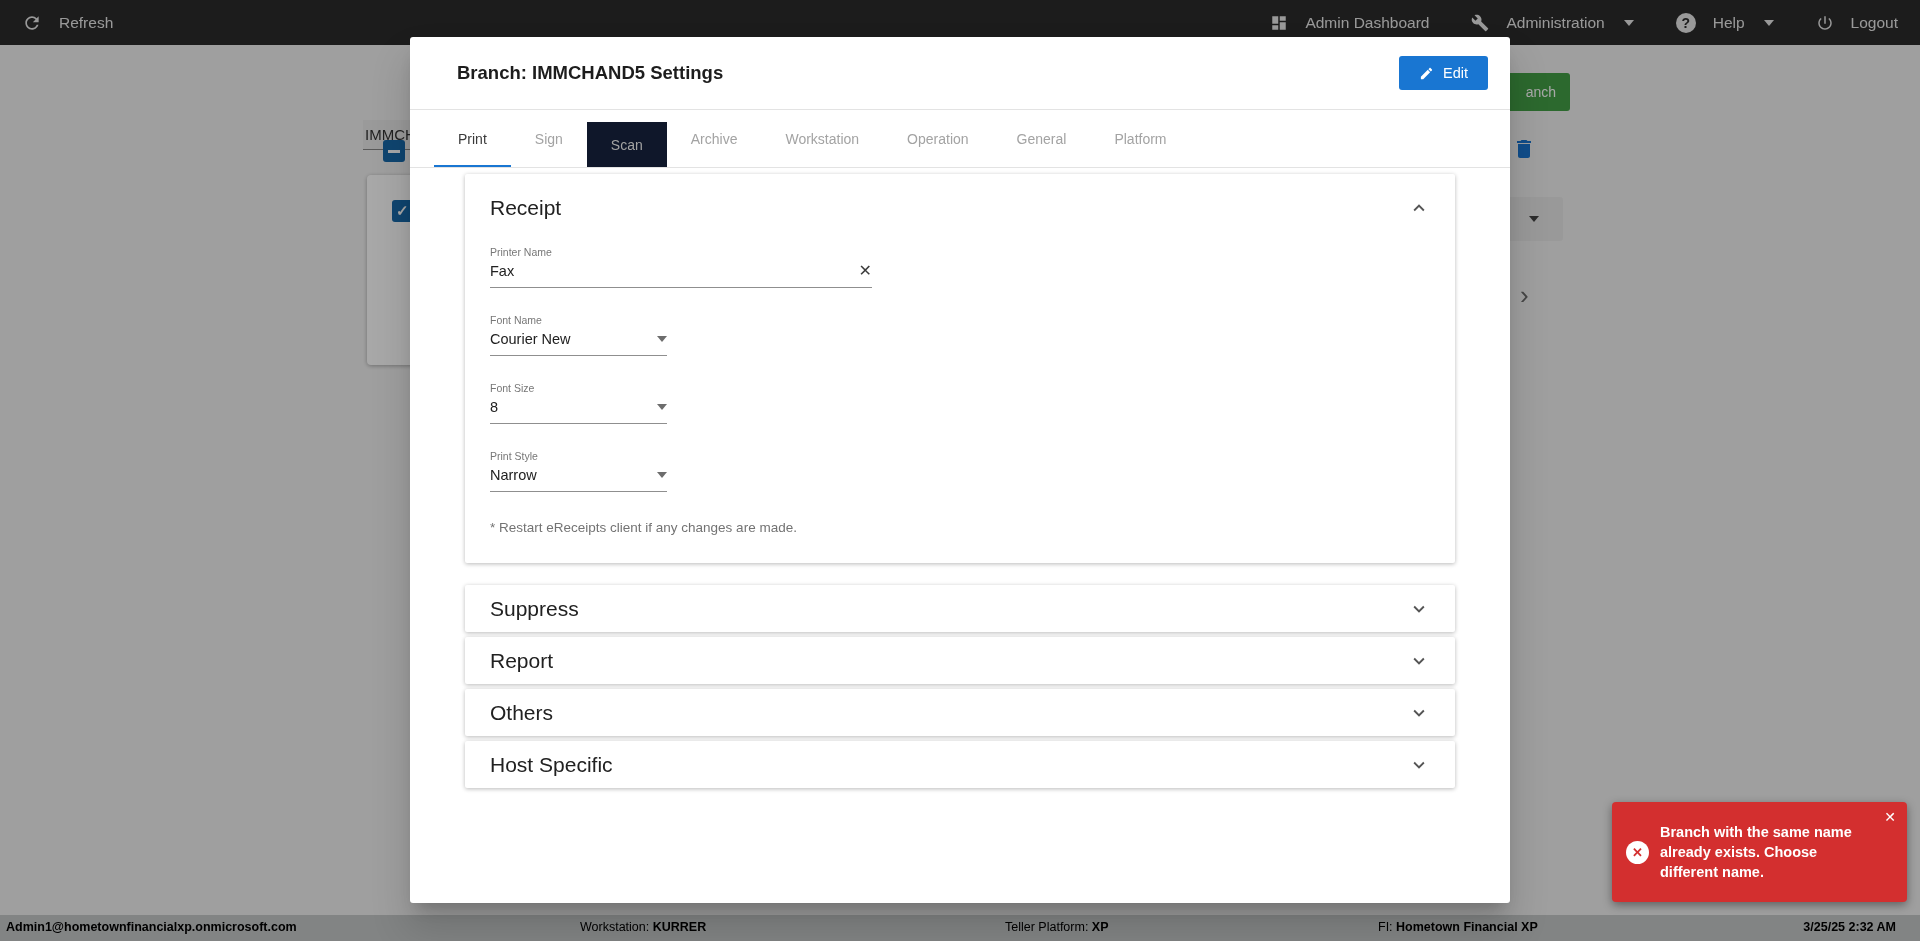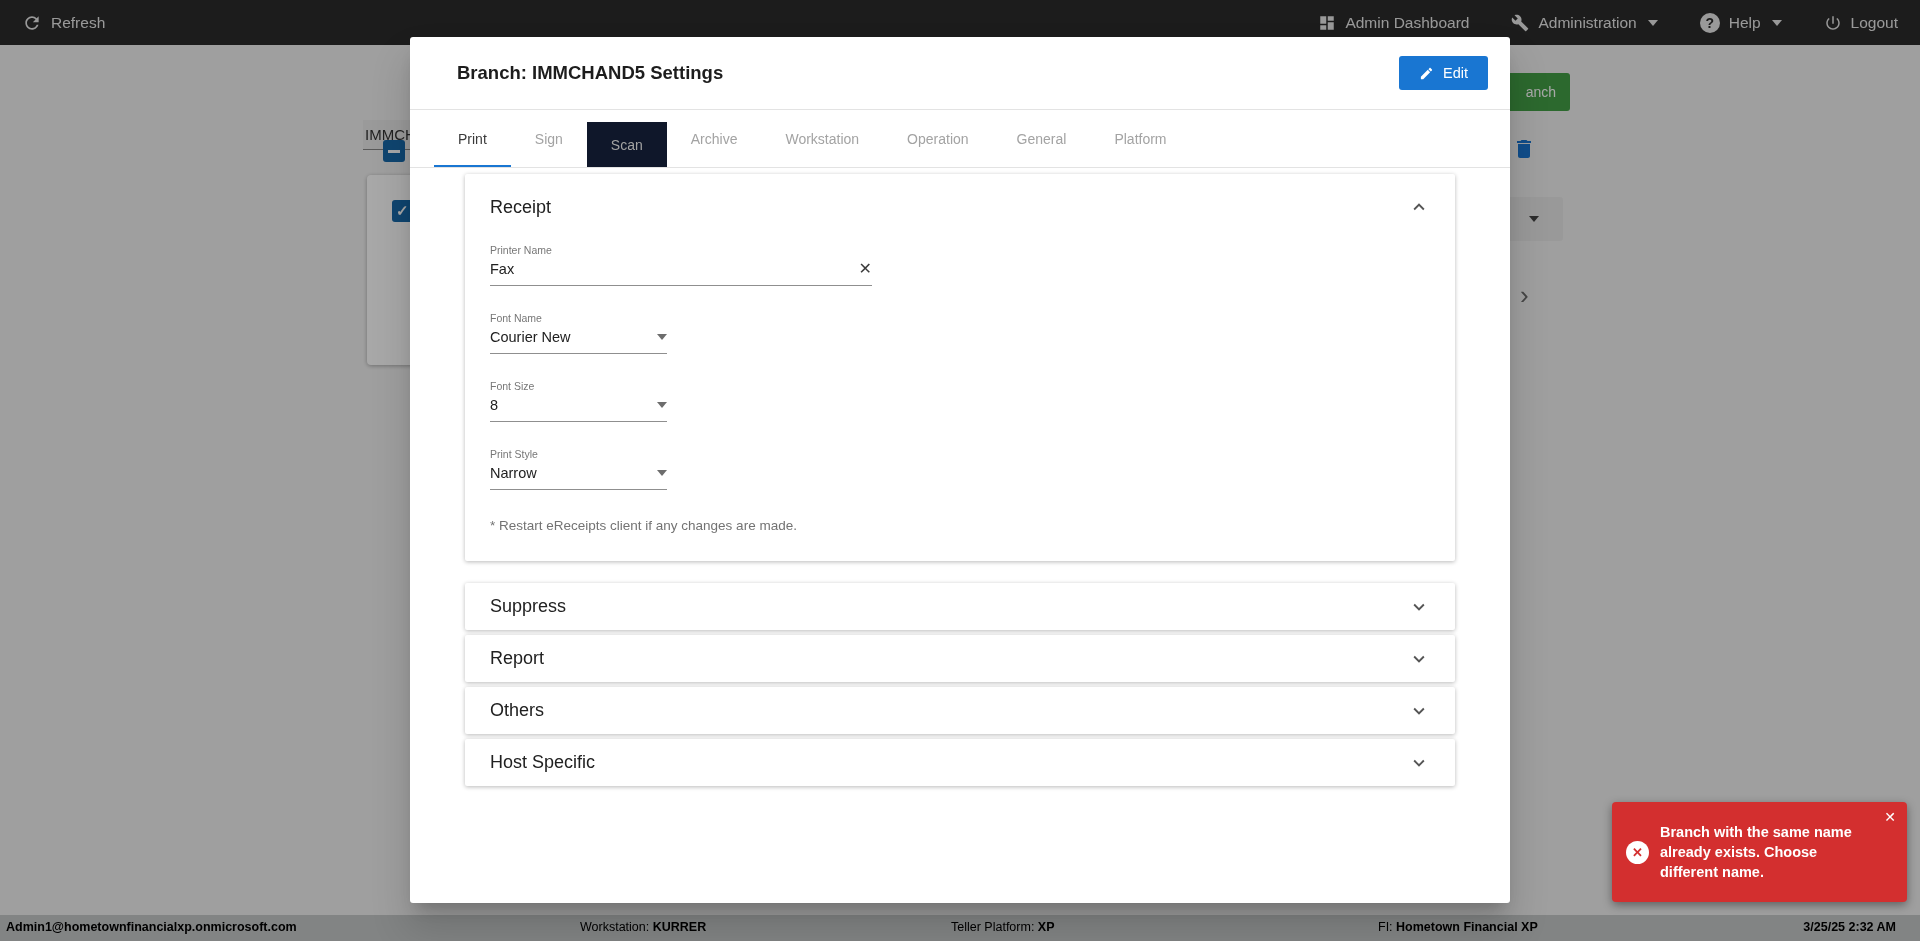--- a/index.html
+++ b/index.html
@@ -1,20 +1,20 @@
 <!DOCTYPE html>
 <html><head>
 <meta charset="utf-8">
 <style>
   * { box-sizing: border-box; margin: 0; padding: 0; }
   html,body { width:1920px; height:941px; overflow:hidden; font-family:"Liberation Sans", sans-serif; background:#f2f2f2; }
 
   
   .topbar { position:absolute; left:0; top:0; width:1920px; height:45px; background:#2b2b2b; color:#e8e8e8; display:flex; align-items:center; padding:0 22px; font-size:15.5px; z-index:2; }
-  .tb-item { display:flex; align-items:center; gap:9px; cursor:pointer; }
+  .tb-item { display:flex; align-items:center; gap:17px; cursor:pointer; }
   .tb-item svg { display:block; }
   .tb-right { margin-left:auto; display:flex; align-items:center; gap:42px; }
   .tb-caret { width:0; height:0; border-left:5px solid transparent; border-right:5px solid transparent; border-top:6px solid #e8e8e8; margin-left:2px; }
   .help-circle { width:20px; height:20px; border-radius:50%; background:#e8e8e8; color:#2b2b2b; font-weight:bold; font-size:14px; display:flex; align-items:center; justify-content:center; }
 
   
   .page-bg { position:absolute; left:0; top:45px; width:1920px; height:870px; background:#f2f2f2; z-index:1; }
   .bg-branch-field { position:absolute; left:363px; top:75px; width:70px; overflow:hidden; font-size:15px; color:#333; border-bottom:1px solid #888; padding:6px 2px; white-space:nowrap; background:#eaeaea; }
   .bg-card { position:absolute; left:367px; top:130px; width:270px; height:190px; background:#ffffff; border-radius:4px; box-shadow:0 1px 4px rgba(0,0,0,0.3); }
   .bg-checkbox { position:relative; width:22px; height:22px; background:#1769aa; border-radius:3px; }
@@ -40,21 +40,21 @@
   .tabs { display:flex; align-items:stretch; height:58px; border-bottom:1px solid #e3e3e3; padding-left:24px; }
   .tab { display:flex; align-items:center; padding:0 24px; font-size:14px; color:#a3a3a3; cursor:pointer; position:relative; }
   .tab.active { color:#3a3a3a; }
   .tab.active::after { content:""; position:absolute; left:0; right:0; bottom:0; height:2px; background:#1976d2; }
   .tab.highlight { background:#0f172a;margin-top:12px; }
 
   .modal-body { padding:6px 55px 0; }
   .panel { background:#fff; box-shadow:0 1px 4px rgba(0,0,0,0.28); border-radius:2px; }
   .receipt-card { padding:22px 25px 28px; margin-bottom:22px; }
   .panel-head { display:flex; align-items:center; justify-content:space-between; cursor:pointer; }
-  .panel-title { font-size:18px; color:#212121; }
+  .panel-title { font-size:21px; color:#212121; }
   .chev { color:#555; }
 
   .field { margin-top:26px; }
   .field label { display:block; font-size:10.5px; color:#777; margin-bottom:5px; }
   .field-row { display:flex; align-items:center; justify-content:space-between; border-bottom:1px solid #8f8f8f; padding-bottom:8px; }
   .field-value { font-size:14.5px; color:#212121; }
   .clear-x { font-size:16px; color:#3c3c3c; cursor:pointer; line-height:1; }
   .text-w { width:382px; }
   .select-w { width:177px; }
   .caret { width:0; height:0; border-left:5px solid transparent; border-right:5px solid transparent; border-top:6px solid #6d6d6d; }
@@ -78,21 +78,21 @@
   .toast { position:absolute; left:1612px; top:802px; width:295px; min-height:100px; background:#d32f2f; border-radius:4px; z-index:30; color:#fff; display:flex; align-items:center; padding:14px 30px 14px 14px; box-shadow:0 3px 10px rgba(0,0,0,.4); }
   .toast-icon { width:23px; height:23px; border-radius:50%; background:#fff; color:#d32f2f; font-size:13px; font-weight:bold; display:flex; align-items:center; justify-content:center; flex:0 0 auto; margin-right:11px; }
   .toast-msg { font-size:14.5px; font-weight:bold; line-height:1.38; width:205px; }
   .toast-close { position:absolute; top:7px; right:11px; font-size:14px; cursor:pointer; }
 
   
   .statusbar { position:absolute; left:0; top:915px; width:1920px; height:26px; background:#c6c8c9; z-index:2; font-size:12.5px; color:#000; }
   .statusbar span { position:absolute; top:5px; white-space:nowrap; }
   .sb-user { left:6px; font-weight:bold; }
   .sb-ws { left:580px; }
-  .sb-tp { left:951px; }
+  .sb-tp { left:1005px; }
   .sb-fi { left:1378px; }
   .sb-time { right:24px; font-weight:bold; }
   .sb-val { font-weight:bold; position:static !important; }
 </style>
 </head>
 <body>
 
 <div class="topbar">
   <div class="tb-item">
     <svg width="20" height="20" viewBox="0 0 24 24" fill="#e8e8e8">

